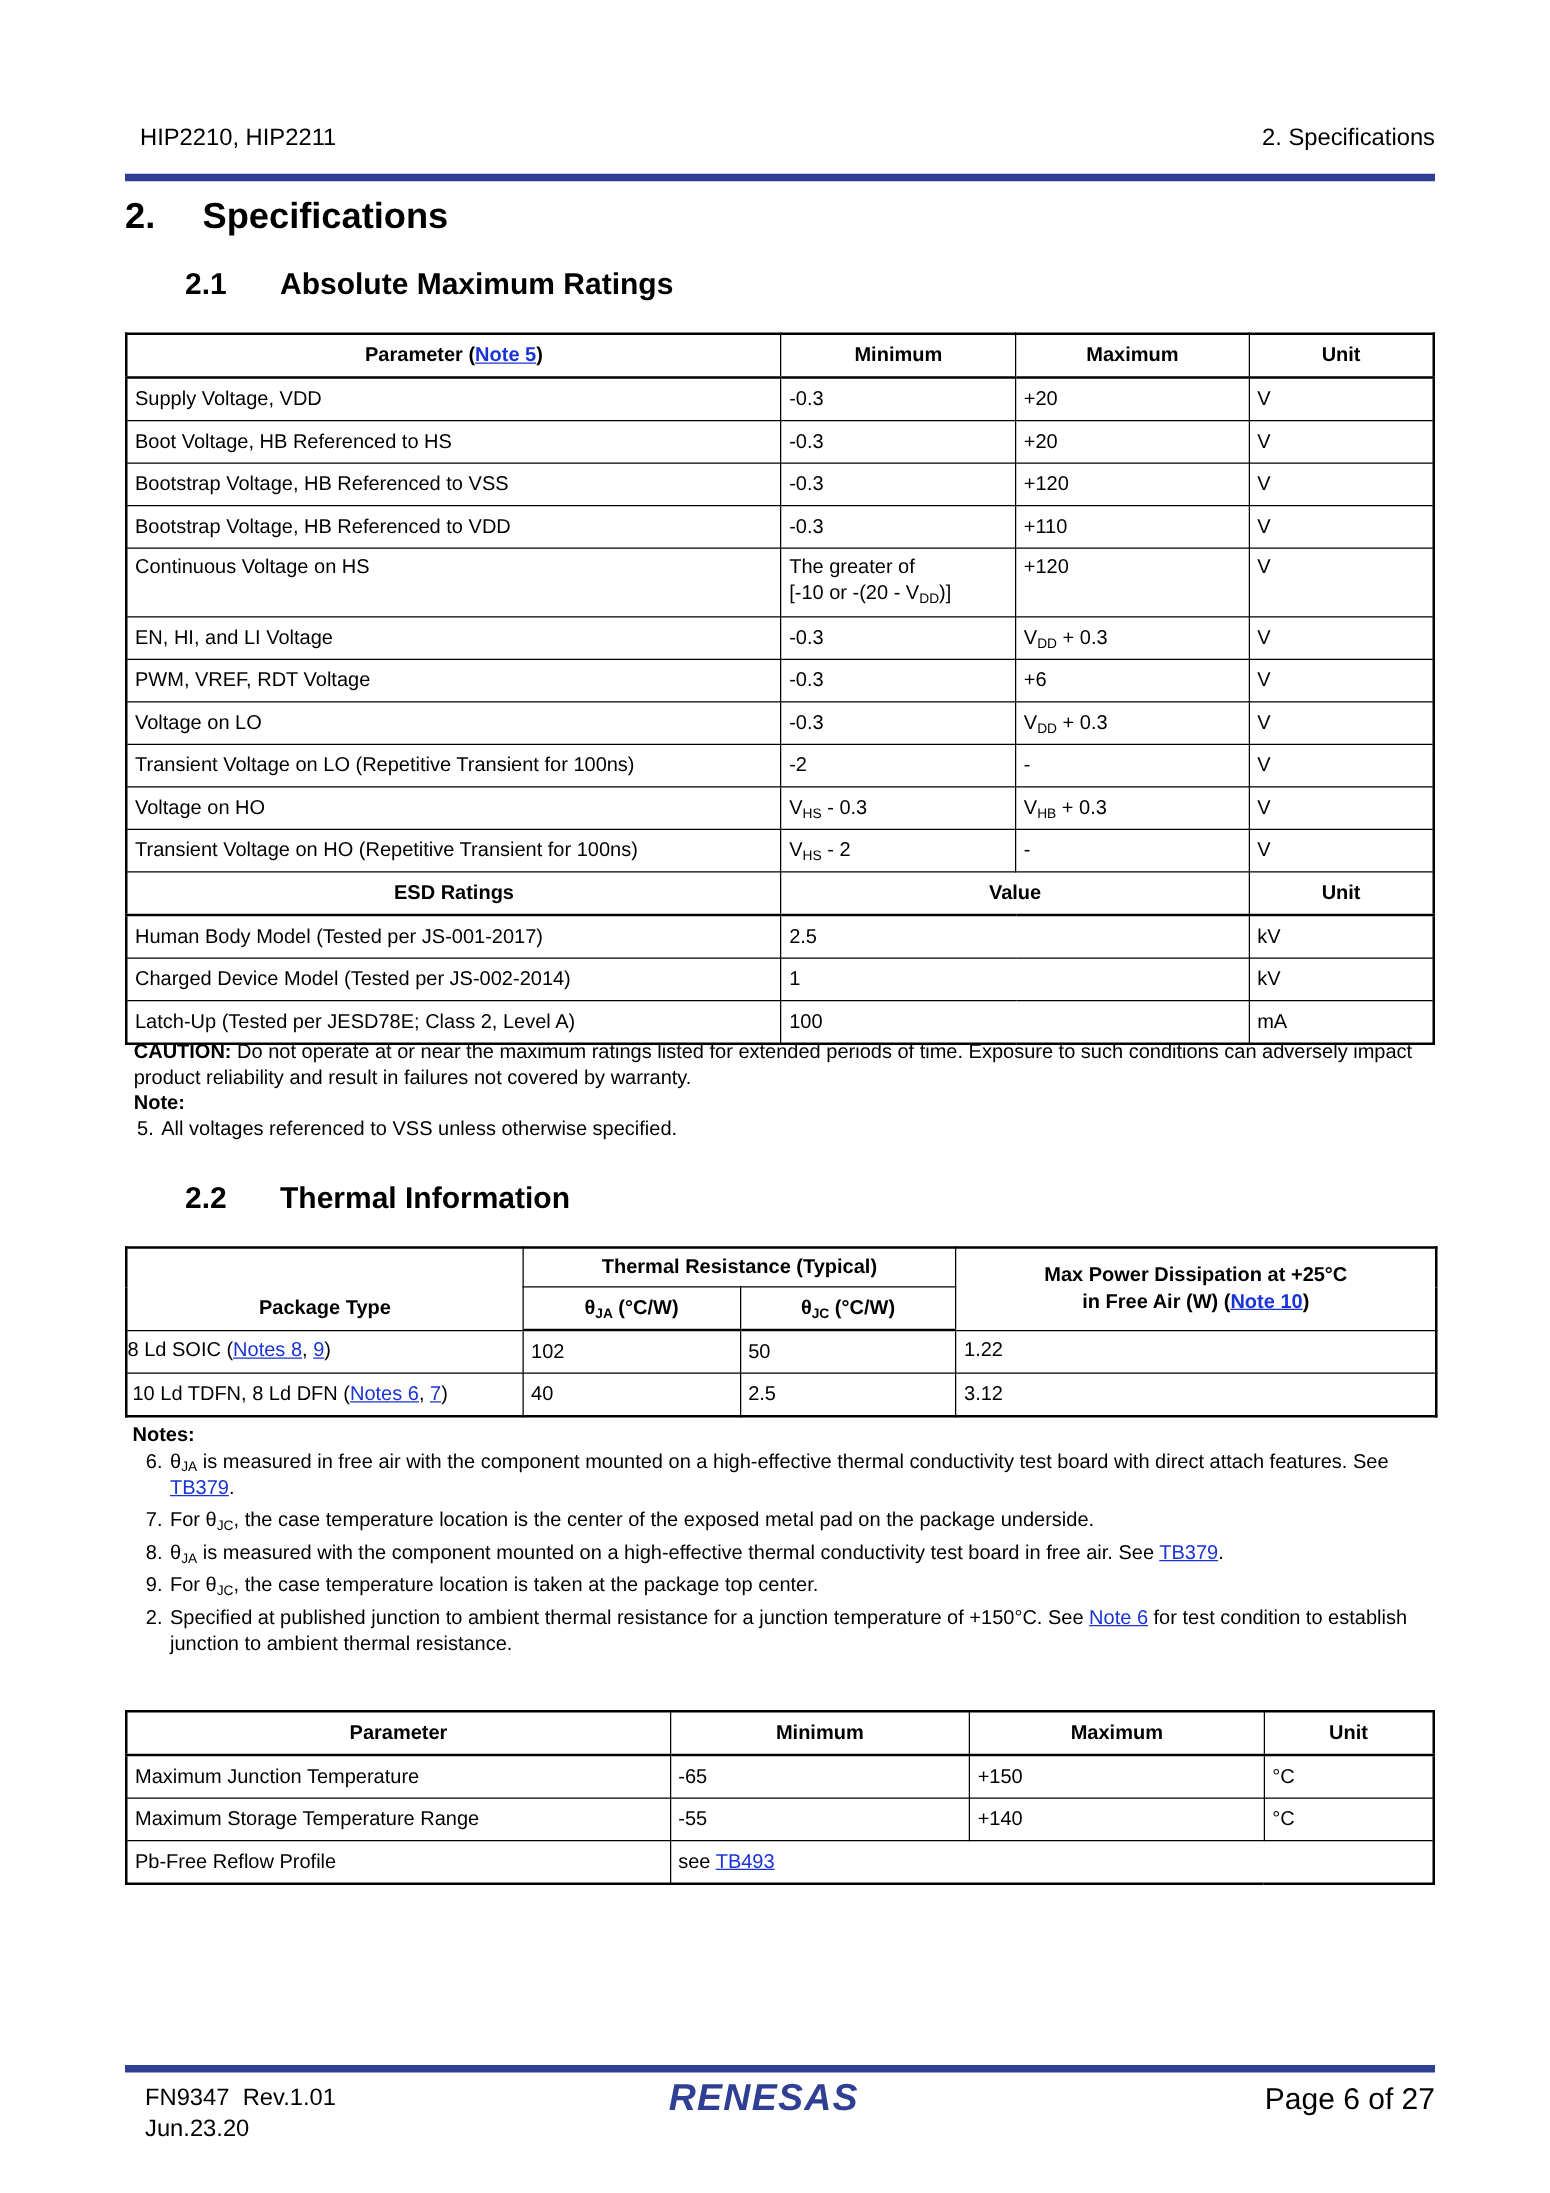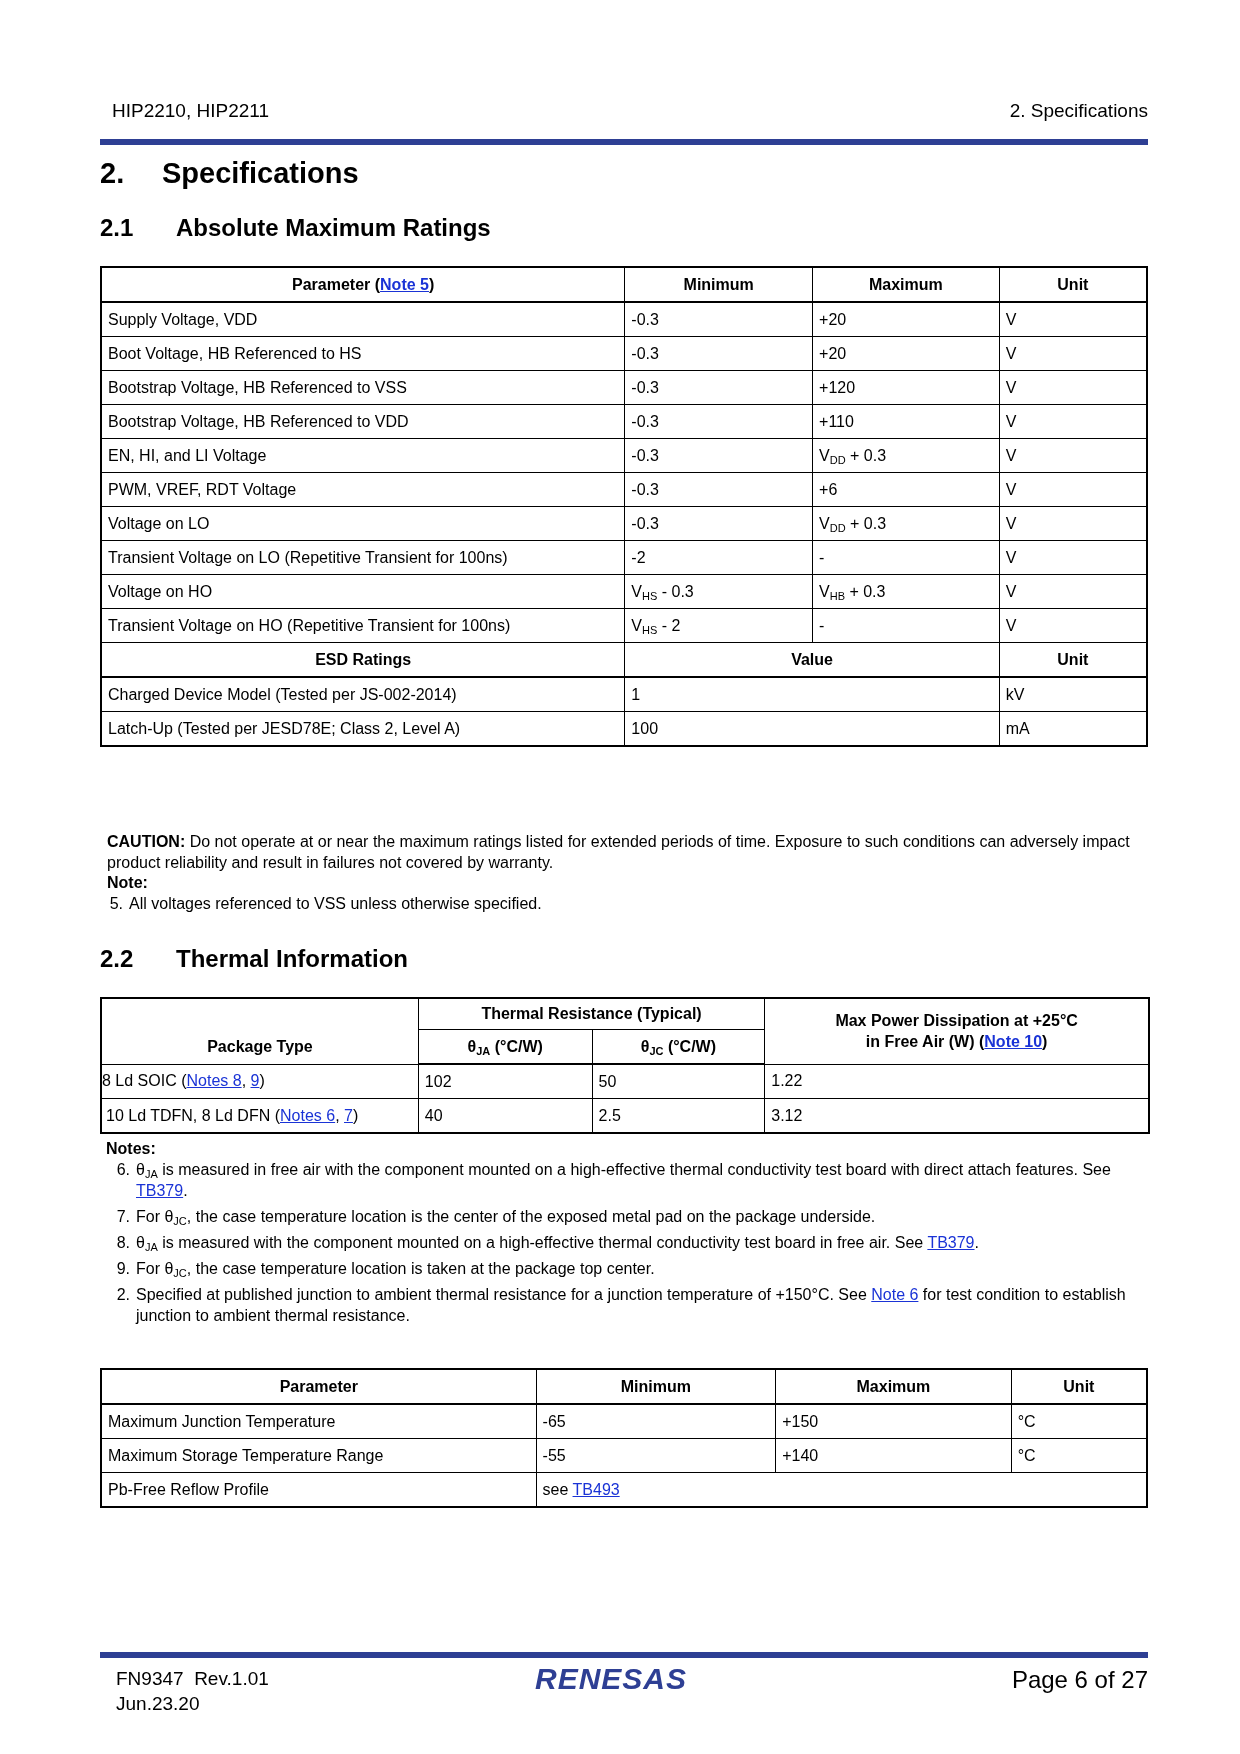--- a/index.html
+++ b/index.html
@@ -4,21 +4,21 @@
 <style>
   html, body { margin:0; padding:0; background:#fff; }
   body { width:1240px; height:1754px; position:relative; font-family:"Liberation Sans", sans-serif; color:#000; overflow:hidden; }
   .abs { position:absolute; }
   .hdr-left { left:112px; top:100px; font-size:19px; }
   .hdr-right { right:92px; top:100px; font-size:19px; }
   .bar { left:100px; width:1048px; height:6px; background:#2e3f94; }
   .h1 { left:100px; top:157px; font-size:29px; font-weight:bold; }
   .h1 .num { display:inline-block; width:62px; }
   .h2 { left:100px; font-size:24px; font-weight:bold; }
-  .h2 .num { display:inline-block; width:76px; }
+  .h2 .num { display:inline-block; width:76px;margin-left:48px; }
   table { border-collapse:collapse; position:absolute; font-size:16px; }
   td, th { border:1px solid #000; padding:0 6px; height:33px; }
   th { font-weight:bold; text-align:center; }
   td.c { }
   .outer { border:2px solid #000; }
   tr.thick > * { border-bottom:2px solid #000; }
   a, .link { color:#1a33d6; text-decoration:underline; }
   .vt { vertical-align:top; padding-top:6px; }
   sub { font-size:11px; vertical-align:-3px; line-height:0; }
   .txt { font-size:16px; line-height:21px; }
@@ -72,20 +72,26 @@
         <td class="c">-0.3</td>
         <td class="c">+120</td>
         <td class="c">V</td>
       </tr>
   <tr>
         <td>Bootstrap Voltage, HB Referenced to VDD</td>
         <td class="c">-0.3</td>
         <td class="c">+110</td>
         <td class="c">V</td>
       </tr>
+  <tr style="height:55px">
+    <td class="vt">Continuous Voltage on HS</td>
+    <td class="c vt" style="line-height:21px;padding-top:4px"><span>The greater of</span><br><span>[-10 or -(20 - V</span><sub>DD</sub><span>)]</span></td>
+    <td class="c vt">+120</td>
+    <td class="c vt">V</td>
+  </tr>
   <tr>
         <td>EN, HI, and LI Voltage</td>
         <td class="c">-0.3</td>
         <td class="c"><span>V</span><sub>DD</sub><span> + 0.3</span></td>
         <td class="c">V</td>
       </tr>
   <tr>
         <td>PWM, VREF, RDT Voltage</td>
         <td class="c">-0.3</td>
         <td class="c">+6</td>
@@ -113,20 +119,25 @@
         <td>Transient Voltage on HO (Repetitive Transient for 100ns)</td>
         <td class="c"><span>V</span><sub>HS</sub><span> - 2</span></td>
         <td class="c">-</td>
         <td class="c">V</td>
       </tr>
   <tr class="thick">
     <th>ESD Ratings</th>
     <th colspan="2">Value</th>
     <th>Unit</th>
   </tr>
+  <tr>
+        <td>Human Body Model (Tested per JS-001-2017)</td>
+        <td class="c" colspan="2">2.5</td>
+        <td class="c">kV</td>
+      </tr>
   <tr>
         <td>Charged Device Model (Tested per JS-002-2014)</td>
         <td class="c" colspan="2">1</td>
         <td class="c">kV</td>
       </tr>
   <tr>
         <td>Latch-Up (Tested per JESD78E; Class 2, Level A)</td>
         <td class="c" colspan="2">100</td>
         <td class="c">mA</td>
       </tr>

